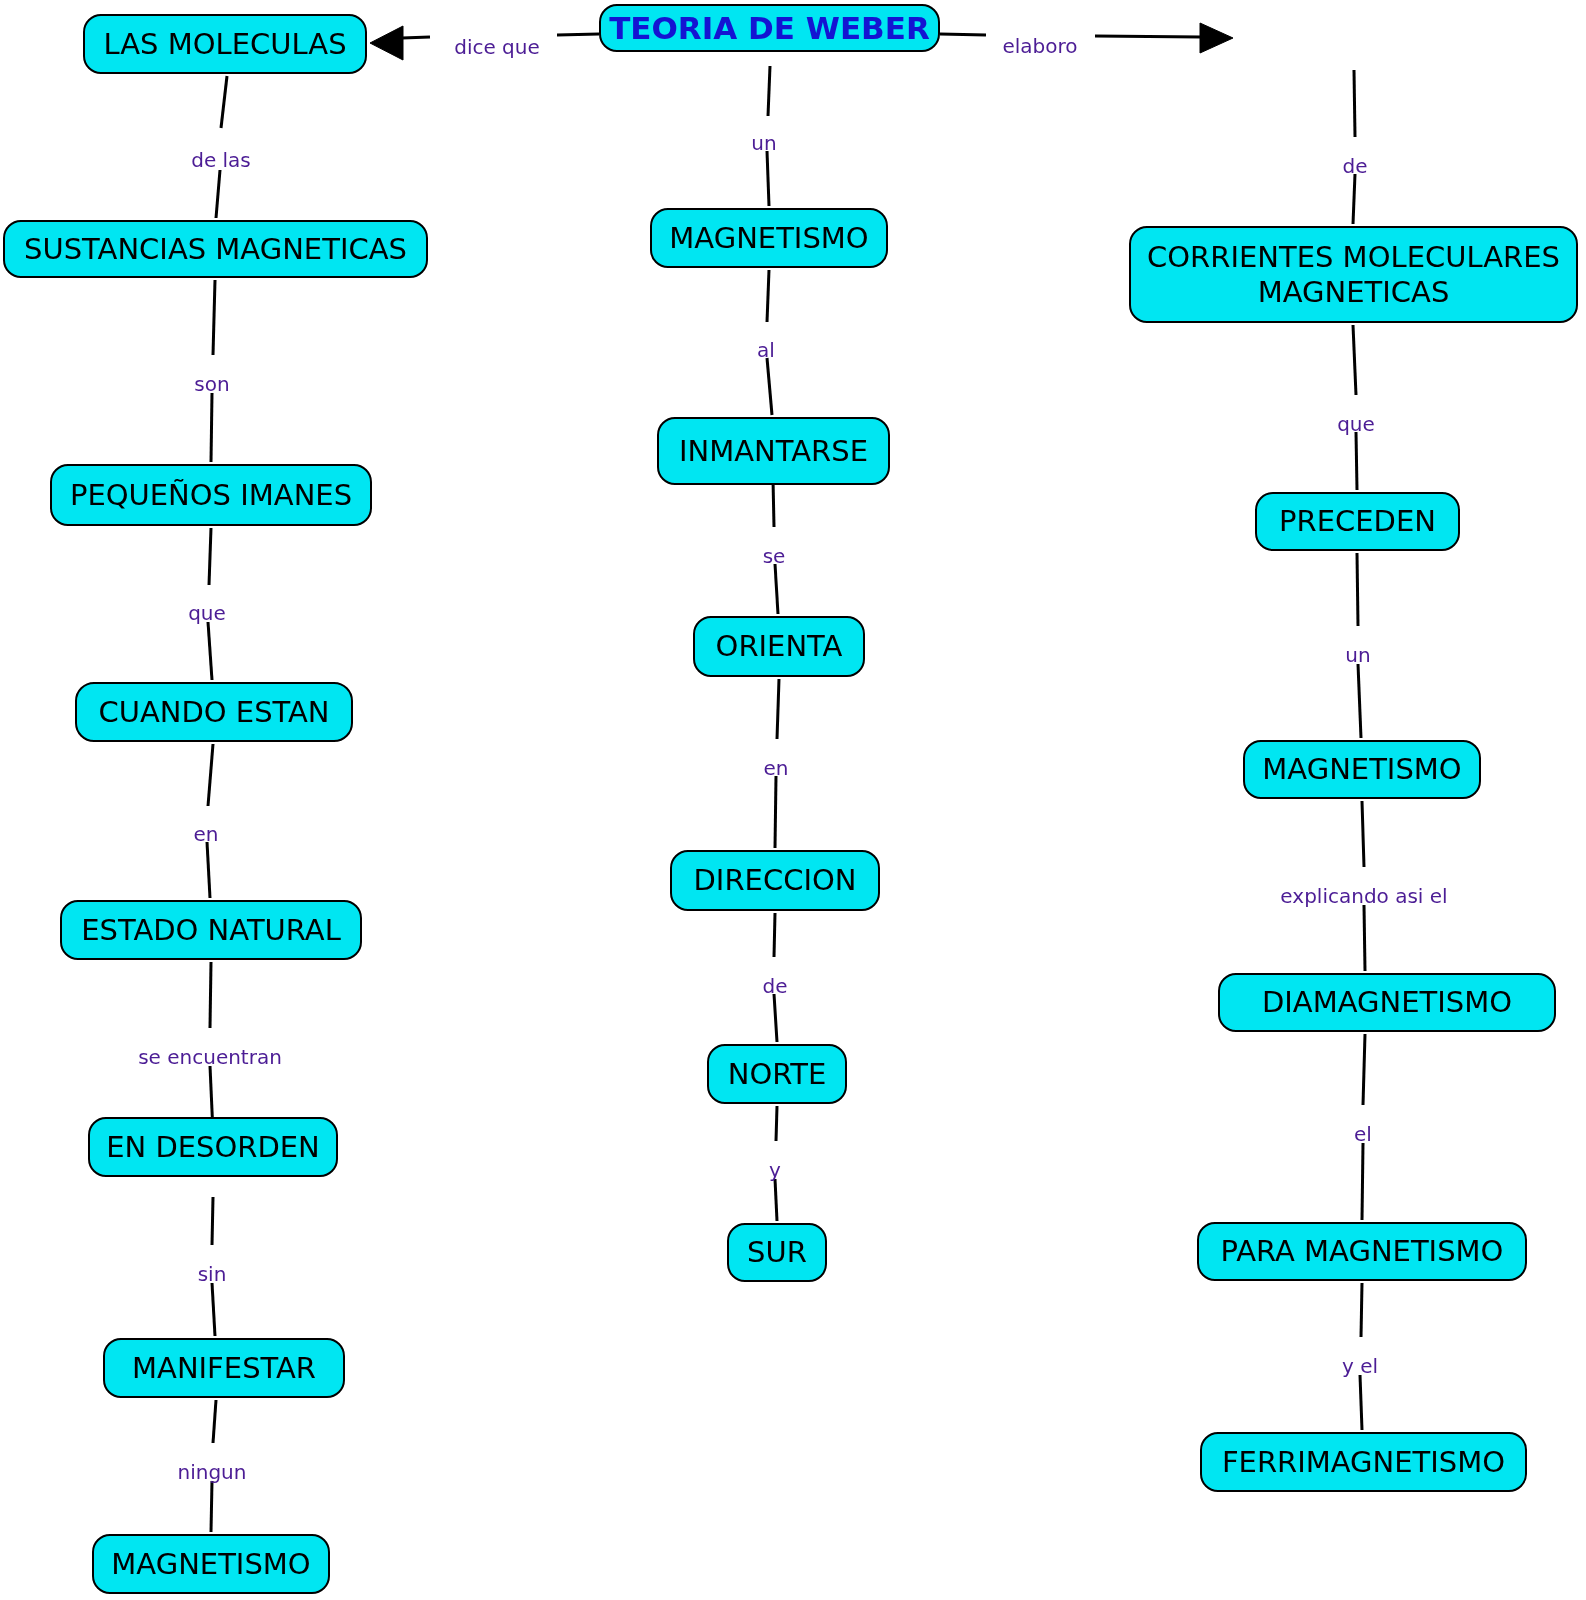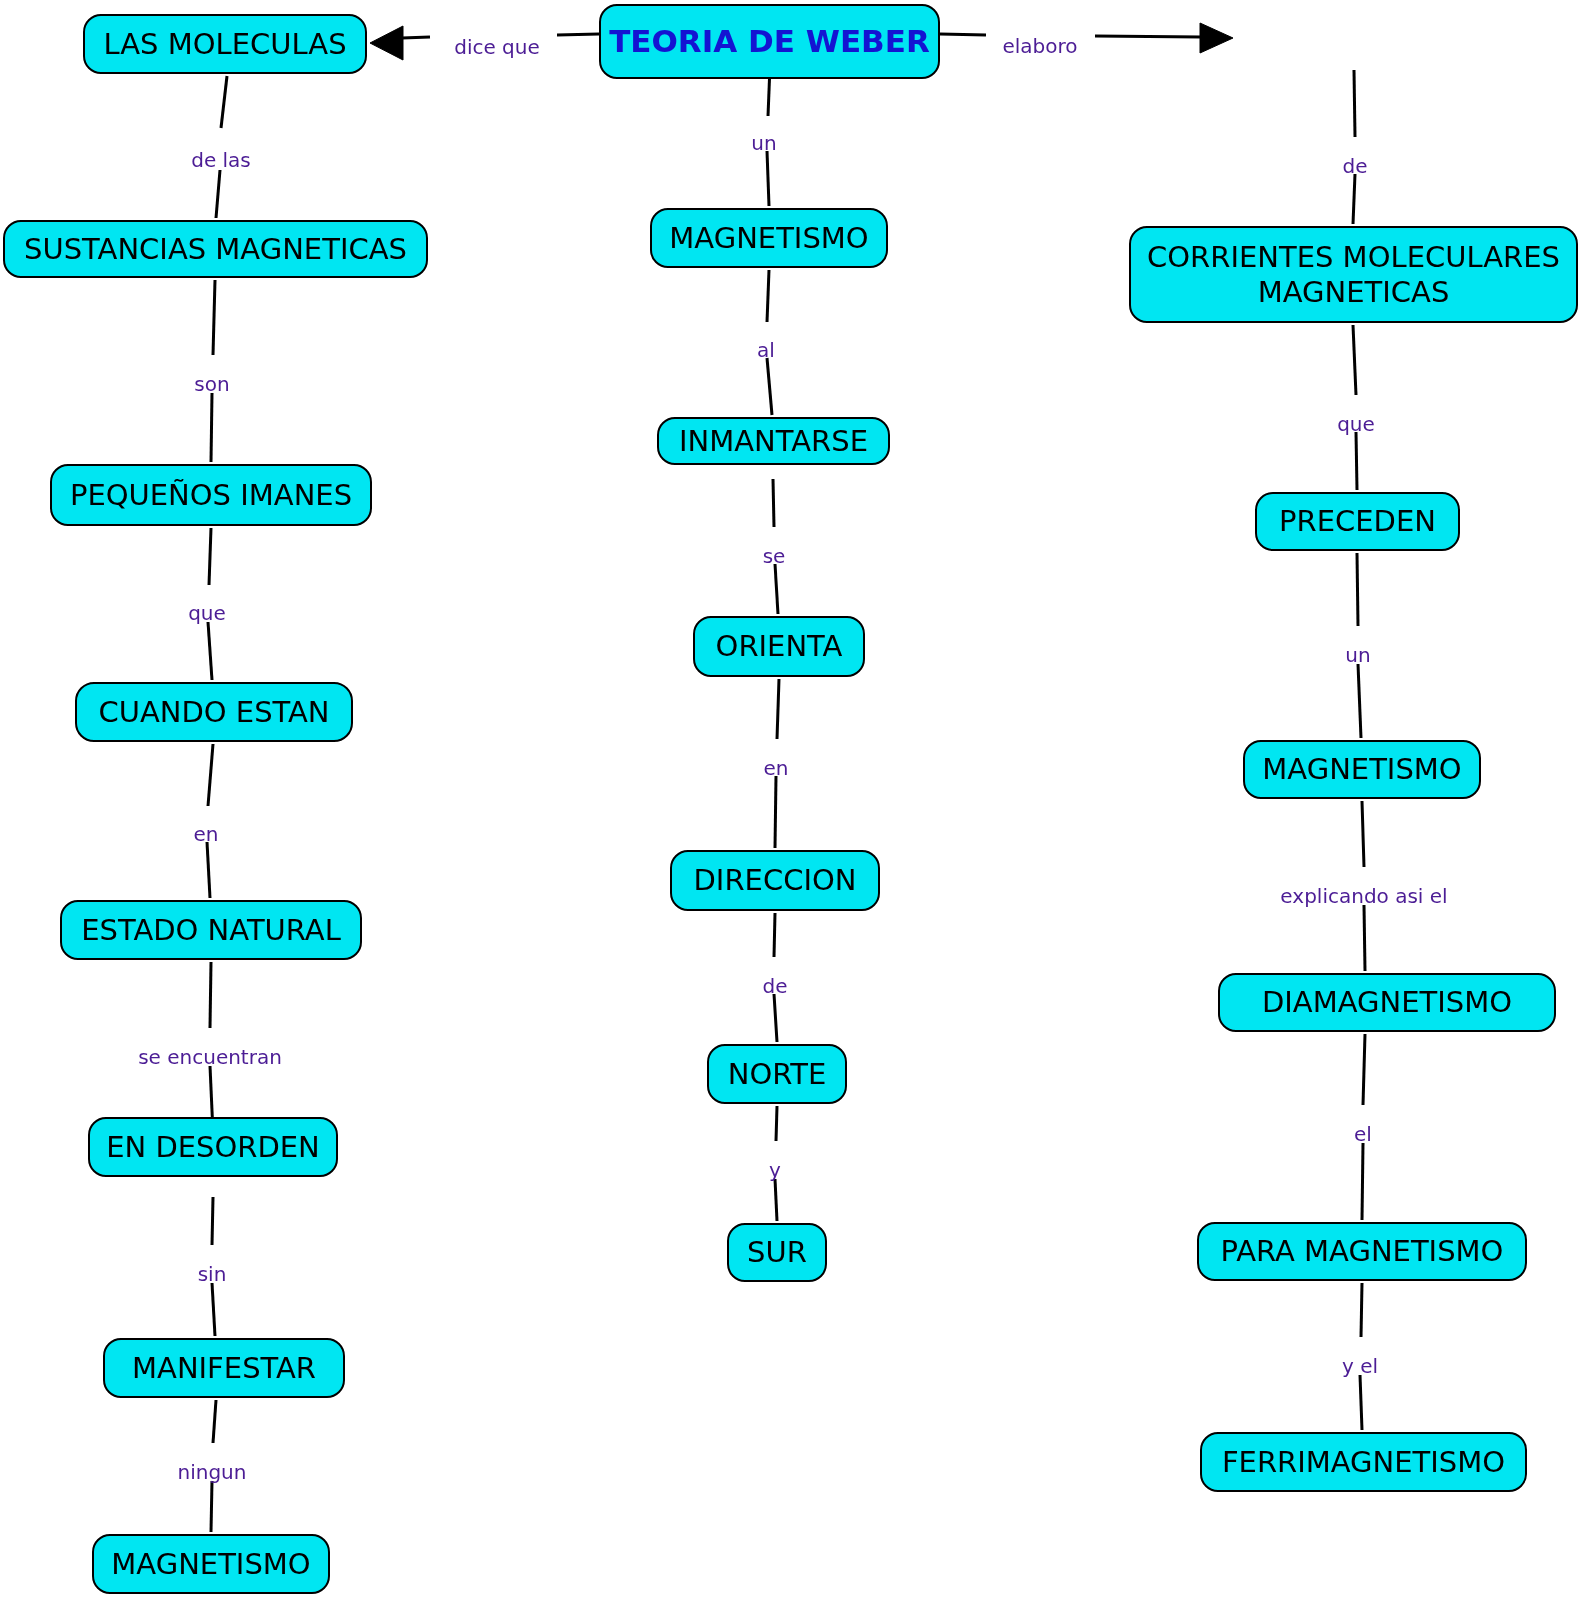--- a/index.html
+++ b/index.html
@@ -73,21 +73,21 @@
     <line x1="1357" y1="553" x2="1358" y2="626"></line>
     <line x1="1358" y1="664" x2="1361" y2="738"></line>
     <line x1="1362" y1="801" x2="1364" y2="867"></line>
     <line x1="1364" y1="905" x2="1365" y2="971"></line>
     <line x1="1365" y1="1034" x2="1363" y2="1105"></line>
     <line x1="1363" y1="1143" x2="1362" y2="1220"></line>
     <line x1="1362" y1="1283" x2="1361" y2="1337"></line>
     <line x1="1360" y1="1375" x2="1362" y2="1430"></line>
   </svg>
 
-  <div class="node root" style="left:599px;top:4px;width:341px;height:75px;">
+  <div class="node root" style="left:599px;top:4px;width:341px;height:48px;">
     <span class="lbl">TEORIA DE WEBER</span>
   </div>
   <div class="link-label" style="left:497px;top:37px;">dice que</div>
   <div class="link-label" style="left:1040px;top:36px;">elaboro</div>
 
   <div class="node" style="left:83px;top:14px;width:284px;height:60px;">
     <span class="lbl">LAS MOLECULAS</span>
   </div>
   <div class="link-label" style="left:221px;top:150px;">de las</div>
 
@@ -124,21 +124,21 @@
   <div class="node" style="left:92px;top:1534px;width:238px;height:60px;">
     <span class="lbl">MAGNETISMO</span>
   </div>
 
   <div class="link-label" style="left:764px;top:133px;">un</div>
   <div class="node" style="left:650px;top:208px;width:238px;height:60px;">
     <span class="lbl">MAGNETISMO</span>
   </div>
 
   <div class="link-label" style="left:766px;top:340px;">al</div>
-  <div class="node" style="left:657px;top:417px;width:233px;height:48px;">
+  <div class="node" style="left:657px;top:417px;width:233px;height:68px;">
     <span class="lbl">INMANTARSE</span>
   </div>
 
   <div class="link-label" style="left:774px;top:546px;">se</div>
   <div class="node" style="left:693px;top:616px;width:172px;height:61px;">
     <span class="lbl">ORIENTA</span>
   </div>
 
   <div class="link-label" style="left:776px;top:758px;">en</div>
   <div class="node" style="left:670px;top:850px;width:210px;height:61px;">

